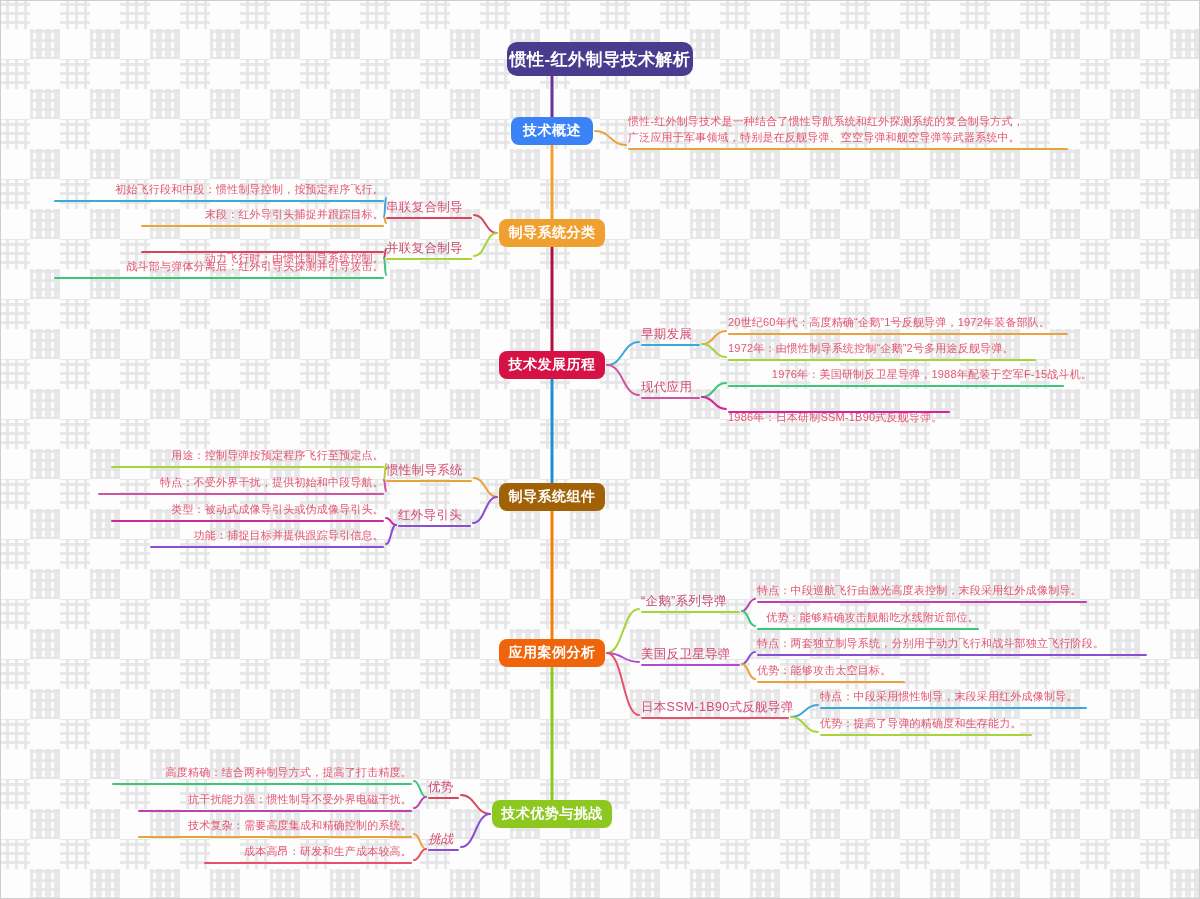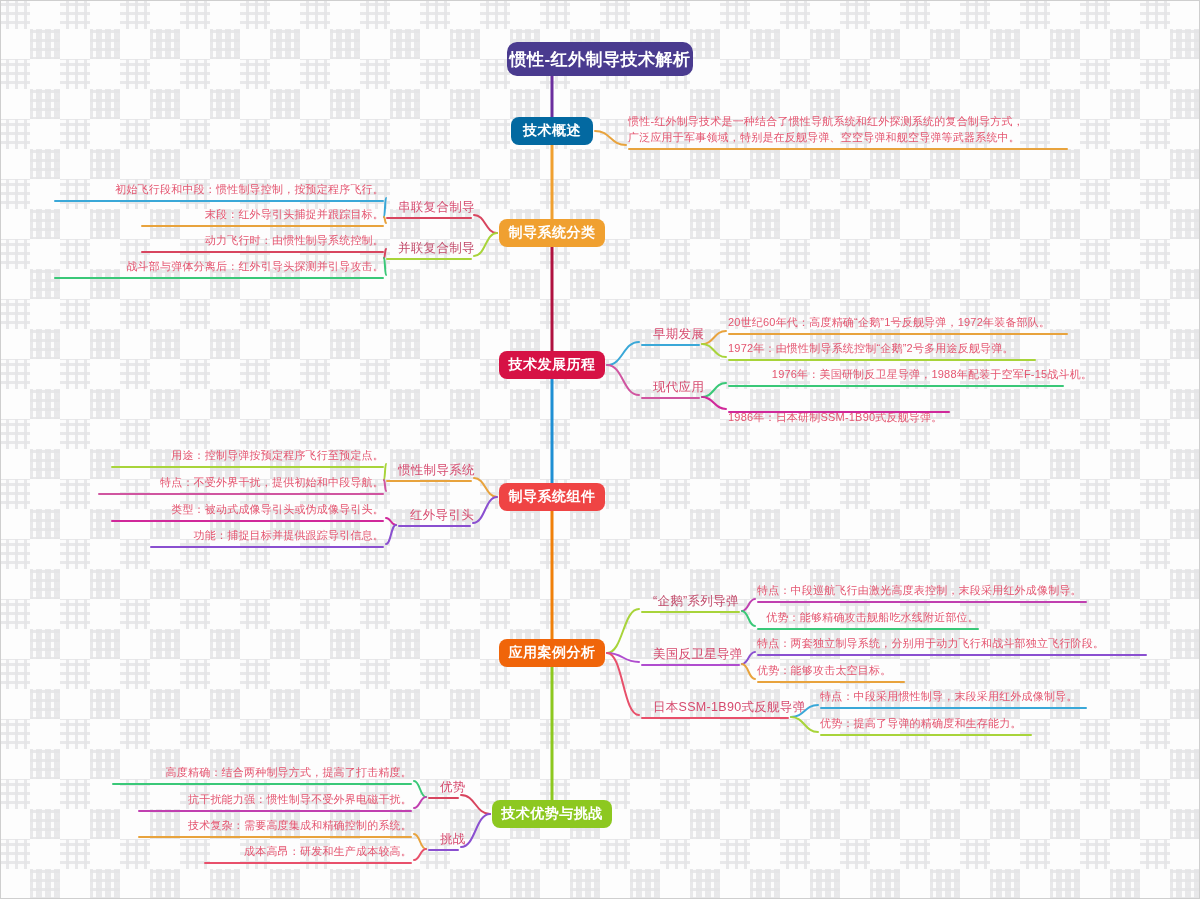--- a/index.html
+++ b/index.html
@@ -38,21 +38,21 @@
   #border{position:absolute;inset:0;border:1px solid #cfcfcf;box-sizing:border-box;pointer-events:none;}
   svg#edges{position:absolute;left:0;top:0;width:1200px;height:899px;}
 
   .node{position:absolute;box-sizing:border-box;color:#fff;font-weight:bold;
         border-radius:8px;display:flex;align-items:center;justify-content:center;
         white-space:nowrap;letter-spacing:.5px;}
   .root{font-size:17px;border-radius:10px;padding:0 18px;height:34px;}
   .main{font-size:14px;padding:0 14px;height:28px;}
 
   .sub{position:absolute;white-space:nowrap;font-size:12.5px;color:#d64a6e;
-       padding-bottom:3px;letter-spacing:.3px;padding-left:12px;}
+       padding-bottom:3px;letter-spacing:.3px;}
   .leaf{position:absolute;white-space:nowrap;font-size:11px;color:#e4546f;
         padding-bottom:3px;letter-spacing:.2px;}
   .ul{position:absolute;height:2px;border-radius:1px;}
 </style>
 </head>
 <body>
 
 <div id="weave"></div>
 <div id="weave2"></div>
 <div id="border"></div>
@@ -97,59 +97,59 @@
     <path d="M426,797 C420,797 420,781 414,781" stroke="#3ac878" stroke-width="2" fill="none" stroke-linecap="round"></path>
     <path d="M426,797 C420,797 420,808 414,808" stroke="#c040b0" stroke-width="2" fill="none" stroke-linecap="round"></path>
     <path d="M426,849 C420,849 420,834 414,834" stroke="#e8a33d" stroke-width="2" fill="none" stroke-linecap="round"></path>
     <path d="M426,849 C420,849 420,860 414,860" stroke="#e8506b" stroke-width="2" fill="none" stroke-linecap="round"></path>
   </svg>
 
 <div id="nodes">
     <div class="node root" style="left: 507px; top: 42px; width: 186px; height: 34px; background: rgb(74, 59, 143);">
       <span>惯性-红外制导技术解析</span>
     </div>
-    <div class="node main" style="left: 511px; top: 117px; width: 82px; height: 28px; background: #0369a1;">
+    <div class="node main" style="left: 511px; top: 117px; width: 82px; height: 28px; background: #3b82f6;">
       <span>技术概述</span>
     </div>
     <div class="leaf" style="left: 628px; top: 113px; width: 440px; text-align: left; line-height: 16px;">
       <div>惯性-红外制导技术是一种结合了惯性导航系统和红外探测系统的复合制导方式，</div>
       <div>广泛应用于军事领域，特别是在反舰导弹、空空导弹和舰空导弹等武器系统中。</div>
     </div>
     <div class="ul" style="left: 628px; top: 148px; width: 440px; background: rgb(232, 163, 61);"></div>
     <div class="node main" style="left: 499px; top: 219px; width: 106px; height: 28px; background: rgb(240, 160, 48);">
       <span>制导系统分类</span>
     </div>
     <div class="sub" style="left: 386px; top: 199px; color: rgb(214, 74, 110);">串联复合制导</div>
     <div class="ul" style="left: 386px; top: 217px; width: 86px; background: rgb(216, 69, 95);"></div>
     <div class="sub" style="left: 386px; top: 240px; color: rgb(194, 74, 106);">并联复合制导</div>
     <div class="ul" style="left: 386px; top: 258px; width: 86px; background: rgb(168, 212, 58);"></div>
     <div class="leaf" style="left: 54px; top: 182px; width: 330px; text-align: right;">初始飞行段和中段：惯性制导控制，按预定程序飞行。</div>
     <div class="ul" style="left: 54px; top: 200px; width: 330px; background: rgb(58, 168, 216);"></div>
     <div class="leaf" style="left: 141px; top: 207px; width: 243px; text-align: right;">末段：红外导引头捕捉并跟踪目标。</div>
     <div class="ul" style="left: 141px; top: 225px; width: 243px; background: rgb(232, 163, 61);"></div>
-    <div class="leaf" style="left: 141px; top: 233px; width: 243px; text-align: right;">动力飞行时：由惯性制导系统控制。</div>
+    <div class="leaf" style="left: 141px; top: 251px; width: 243px; text-align: right;">动力飞行时：由惯性制导系统控制。</div>
     <div class="ul" style="left: 141px; top: 251px; width: 243px; background: rgb(216, 69, 95);"></div>
     <div class="leaf" style="left: 54px; top: 259px; width: 330px; text-align: right;">战斗部与弹体分离后：红外引导头探测并引导攻击。</div>
     <div class="ul" style="left: 54px; top: 277px; width: 330px; background: rgb(58, 200, 120);"></div>
     <div class="node main" style="left: 499px; top: 351px; width: 106px; height: 28px; background: rgb(214, 18, 69);">
       <span>技术发展历程</span>
     </div>
     <div class="sub" style="left: 641px; top: 326px; color: rgb(214, 74, 110);">早期发展</div>
     <div class="ul" style="left: 641px; top: 344px; width: 59px; background: rgb(58, 168, 216);"></div>
     <div class="sub" style="left: 641px; top: 379px; color: rgb(214, 74, 110);">现代应用</div>
     <div class="ul" style="left: 641px; top: 397px; width: 59px; background: rgb(208, 85, 160);"></div>
     <div class="leaf" style="left: 728px; top: 315px; width: 340px; text-align: left;">20世纪60年代：高度精确“企鹅”1号反舰导弹，1972年装备部队。</div>
     <div class="ul" style="left: 728px; top: 333px; width: 340px; background: rgb(232, 163, 61);"></div>
     <div class="leaf" style="left: 728px; top: 341px; width: 308px; text-align: left;">1972年：由惯性制导系统控制“企鹅”2号多用途反舰导弹。</div>
     <div class="ul" style="left: 728px; top: 359px; width: 308px; background: rgb(168, 212, 58);"></div>
     <div class="leaf" style="left: 764px; top: 367px; width: 336px; text-align: center;">1976年：美国研制反卫星导弹，1988年配装于空军F-15战斗机。</div>
     <div class="ul" style="left: 728px; top: 385px; width: 336px; background: rgb(58, 200, 120);"></div>
     <div class="leaf" style="left: 728px; top: 410px; width: 222px; text-align: left;">1986年：日本研制SSM-1B90式反舰导弹。</div>
     <div class="ul" style="left: 728px; top: 411px; width: 222px; background: rgb(208, 40, 154);"></div>
-    <div class="node main" style="left: 499px; top: 483px; width: 106px; height: 28px; background: #ef4444;">
+    <div class="node main" style="left: 499px; top: 483px; width: 106px; height: 28px; background: #a16207;">
       <span>制导系统组件</span>
     </div>
     <div class="sub" style="left: 386px; top: 462px; color: rgb(214, 74, 110);">惯性制导系统</div>
     <div class="ul" style="left: 386px; top: 480px; width: 86px; background: rgb(232, 163, 61);"></div>
     <div class="sub" style="left: 398px; top: 507px; color: rgb(214, 74, 110);">红外导引头</div>
     <div class="ul" style="left: 398px; top: 525px; width: 73px; background: rgb(138, 79, 208);"></div>
     <div class="leaf" style="left: 111px; top: 448px; width: 273px; text-align: right;">用途：控制导弹按预定程序飞行至预定点。</div>
     <div class="ul" style="left: 111px; top: 466px; width: 273px; background: rgb(168, 212, 58);"></div>
     <div class="leaf" style="left: 98px; top: 475px; width: 286px; text-align: right;">特点：不受外界干扰，提供初始和中段导航。</div>
     <div class="ul" style="left: 98px; top: 493px; width: 286px; background: rgb(208, 85, 160);"></div>
@@ -176,21 +176,21 @@
     <div class="ul" style="left: 757px; top: 681px; width: 148px; background: rgb(232, 163, 61);"></div>
     <div class="leaf" style="left: 820px; top: 689px; width: 267px; text-align: left;">特点：中段采用惯性制导，末段采用红外成像制导。</div>
     <div class="ul" style="left: 820px; top: 707px; width: 267px; background: rgb(58, 168, 216);"></div>
     <div class="leaf" style="left: 820px; top: 716px; width: 212px; text-align: left;">优势：提高了导弹的精确度和生存能力。</div>
     <div class="ul" style="left: 820px; top: 734px; width: 212px; background: rgb(168, 212, 58);"></div>
     <div class="node main" style="left: 492px; top: 800px; width: 120px; height: 28px; background: rgb(141, 200, 32);">
       <span>技术优势与挑战</span>
     </div>
     <div class="sub" style="left: 428px; top: 779px; color: rgb(214, 74, 110);">优势</div>
     <div class="ul" style="left: 428px; top: 797px; width: 31px; background: rgb(216, 69, 95);"></div>
-    <div class="sub" style="left: 428px; top: 831px; color: rgb(214, 74, 110);">挑战</div>
+    <div class="sub" style="left: 428px; top: 831px; color: rgb(214, 74, 110); font-style: italic;">挑战</div>
     <div class="ul" style="left: 428px; top: 849px; width: 31px; background: rgb(138, 79, 208);"></div>
     <div class="leaf" style="left: 112px; top: 765px; width: 300px; text-align: right;">高度精确：结合两种制导方式，提高了打击精度。</div>
     <div class="ul" style="left: 112px; top: 783px; width: 300px; background: rgb(58, 200, 120);"></div>
     <div class="leaf" style="left: 138px; top: 792px; width: 274px; text-align: right;">抗干扰能力强：惯性制导不受外界电磁干扰。</div>
     <div class="ul" style="left: 138px; top: 810px; width: 274px; background: rgb(192, 64, 176);"></div>
     <div class="leaf" style="left: 138px; top: 818px; width: 274px; text-align: right;">技术复杂：需要高度集成和精确控制的系统。</div>
     <div class="ul" style="left: 138px; top: 836px; width: 274px; background: rgb(232, 163, 61);"></div>
     <div class="leaf" style="left: 204px; top: 844px; width: 208px; text-align: right;">成本高昂：研发和生产成本较高。</div>
     <div class="ul" style="left: 204px; top: 862px; width: 208px; background: rgb(232, 80, 107);"></div>
   </div>

